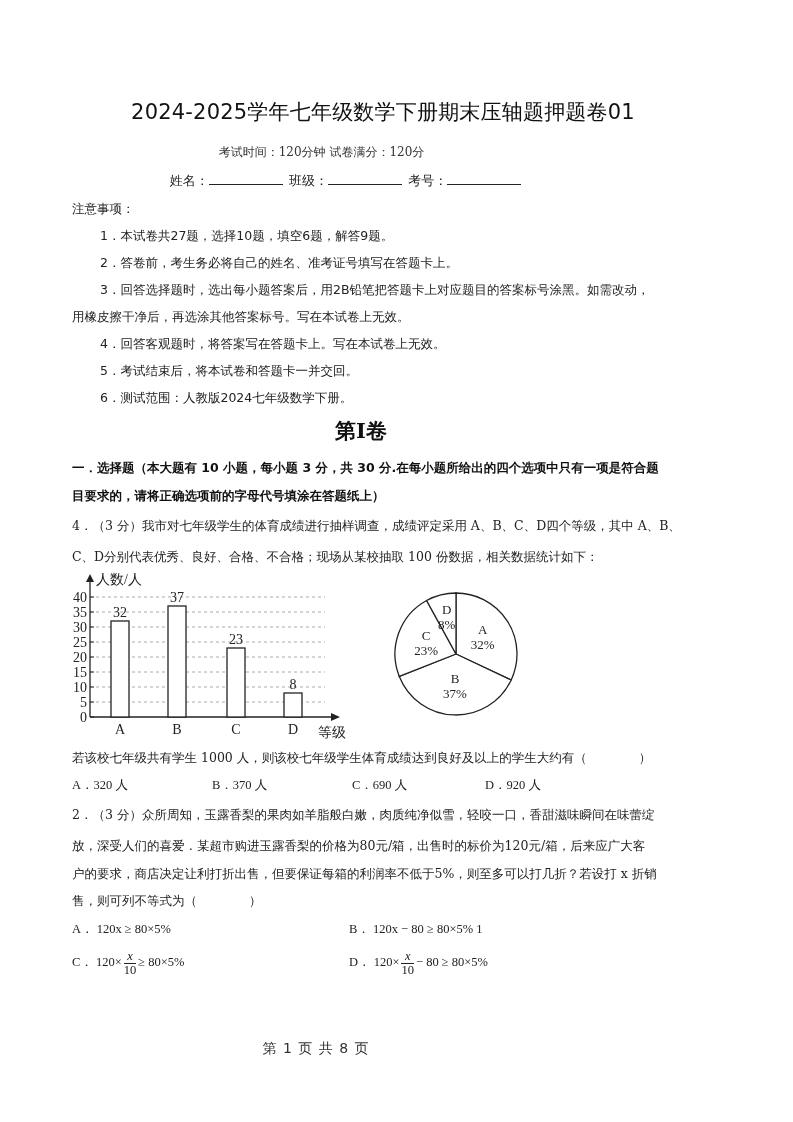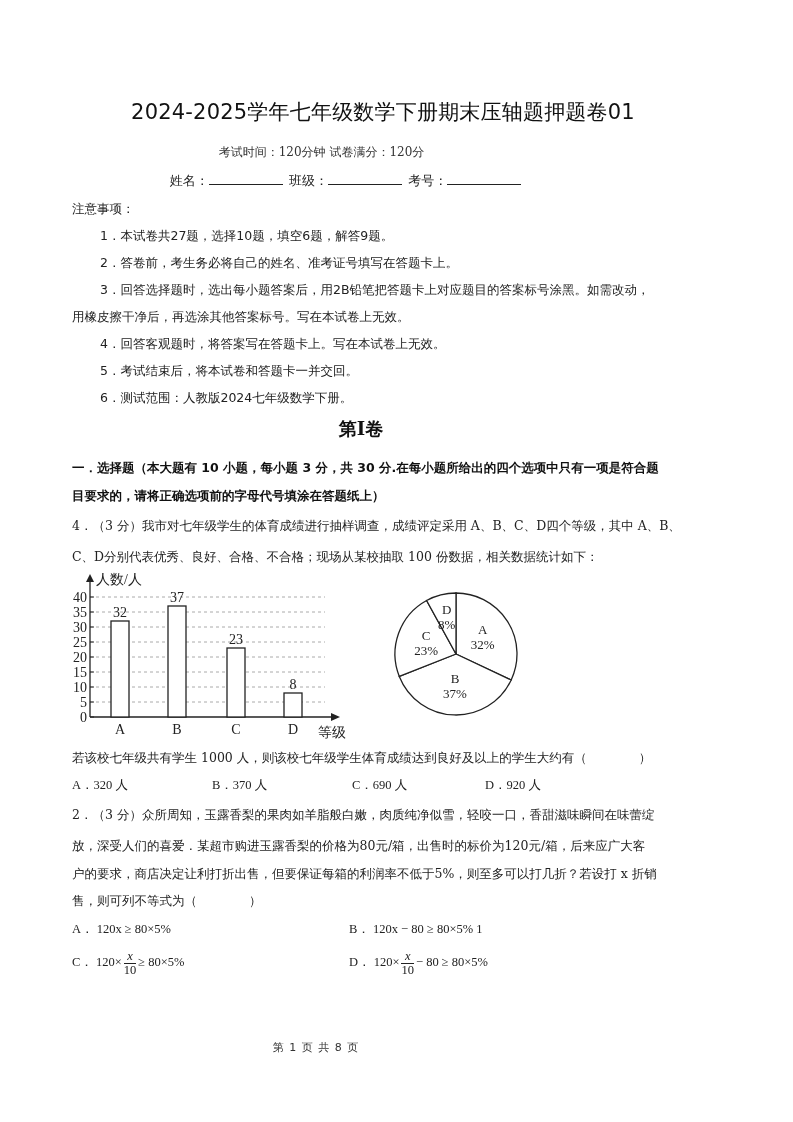--- a/index.html
+++ b/index.html
@@ -8,28 +8,28 @@
   .abs { position:absolute; }
   .title { left:0; width:684px; top:98px; text-align:center; font-family:"DejaVu Sans","Liberation Sans",sans-serif;
            font-size:21px; color:#111; letter-spacing:0.2px;margin-left:41px; }
   .subtitle { left:0; width:643px; top:144px; text-align:center; font-size:12px; color:#333; }
   .info { left:0; width:693px; top:172px; text-align:center; font-size:13px; color:#222;
           font-family:"DejaVu Sans","Liberation Sans",sans-serif; }
   .blank { display:inline-block; width:74px; border-bottom:1px solid #222; height:12px; vertical-align:baseline; margin-right:2px; }
   .line { font-family:"DejaVu Sans","Liberation Sans",sans-serif; font-size:12.5px; color:#222; white-space:nowrap; }
   .indent { left:100px; }
   .left { left:72px; }
-  .sec-title { left:0; width:722px; top:417px; text-align:center; font-size:18px; font-weight:bold; color:#111; }
+  .sec-title { left:0; width:722px; top:417px; text-align:center; font-size:21px; font-weight:bold; color:#111; }
   .bold { font-weight:bold; font-family:"DejaVu Sans","Liberation Sans",sans-serif; font-size:12.5px; color:#111; white-space:nowrap; }
   .q { font-size:12.5px; color:#222; white-space:nowrap; font-family:"DejaVu Serif","Liberation Serif",serif; }
   .opt { font-size:12.5px; color:#222; white-space:nowrap; font-family:"Liberation Serif","DejaVu Serif",serif; }
   .frac { display:inline-block; vertical-align:middle; text-align:center; font-style:italic; line-height:13px; margin:0 2px; }
   .frac .num { display:block; border-bottom:1px solid #222; padding:0 1px; }
   .frac .den { display:block; font-style:normal; }
-  .footer { left:0; width:632px; top:1040px; text-align:center; font-size:11px; color:#333;
+  .footer { left:0; width:632px; top:1040px; text-align:center; font-size:14px; color:#333;
             font-family:"DejaVu Sans","Liberation Sans",sans-serif; letter-spacing:1px; }
   svg text { font-family:"Liberation Serif","DejaVu Serif",serif; fill:#222; }
   .paren { display:inline-block; width:52px; }
 </style>
 </head>
 <body>
 
 <div class="abs title">2024-2025学年七年级数学下册期末压轴题押题卷01</div>
 <div class="abs subtitle">考试时间：120分钟 试卷满分：120分</div>
 <div class="abs info">

